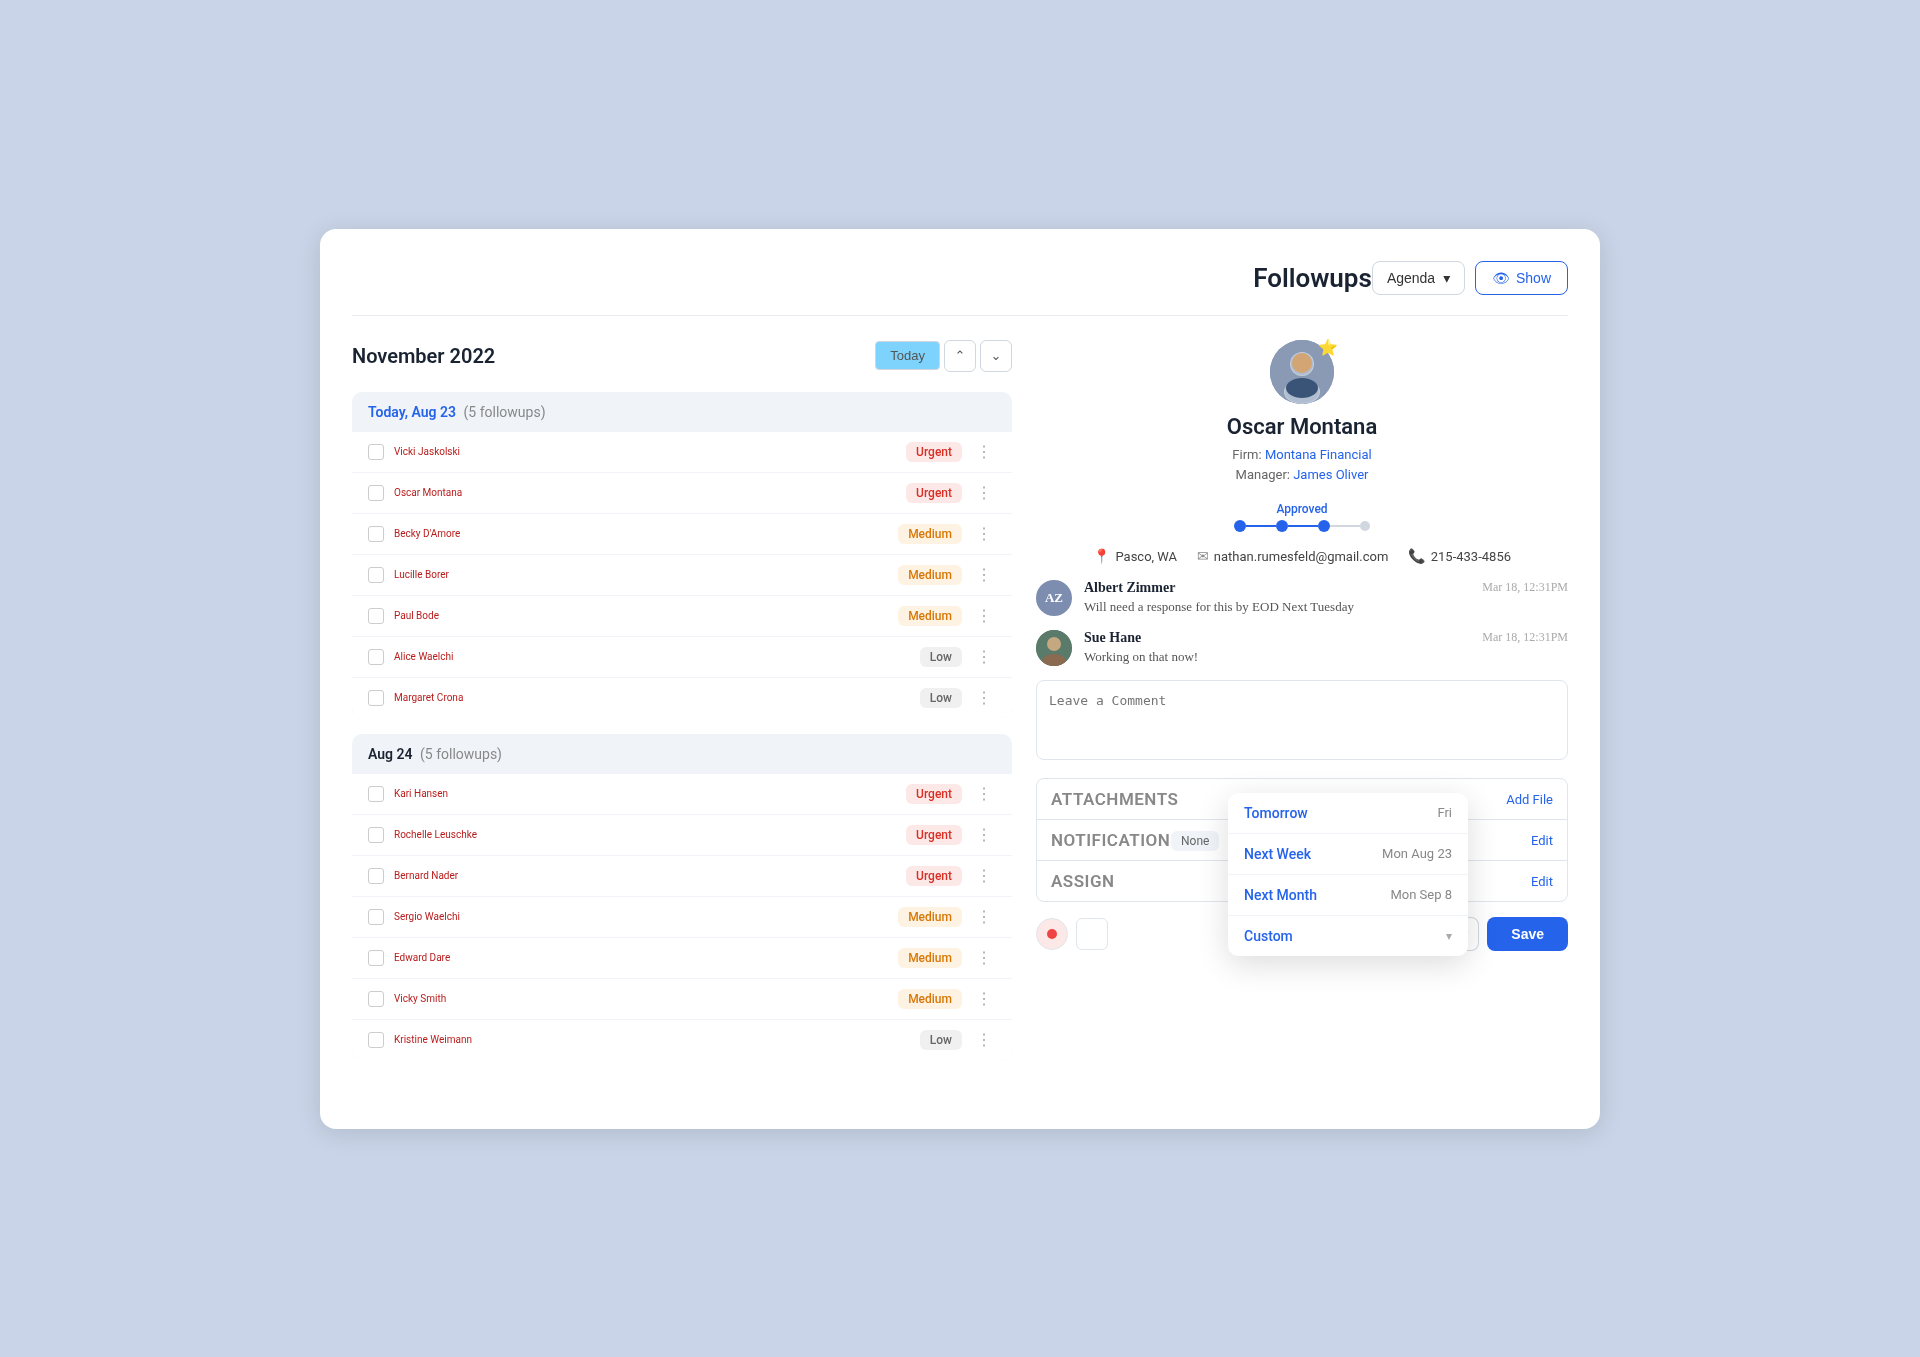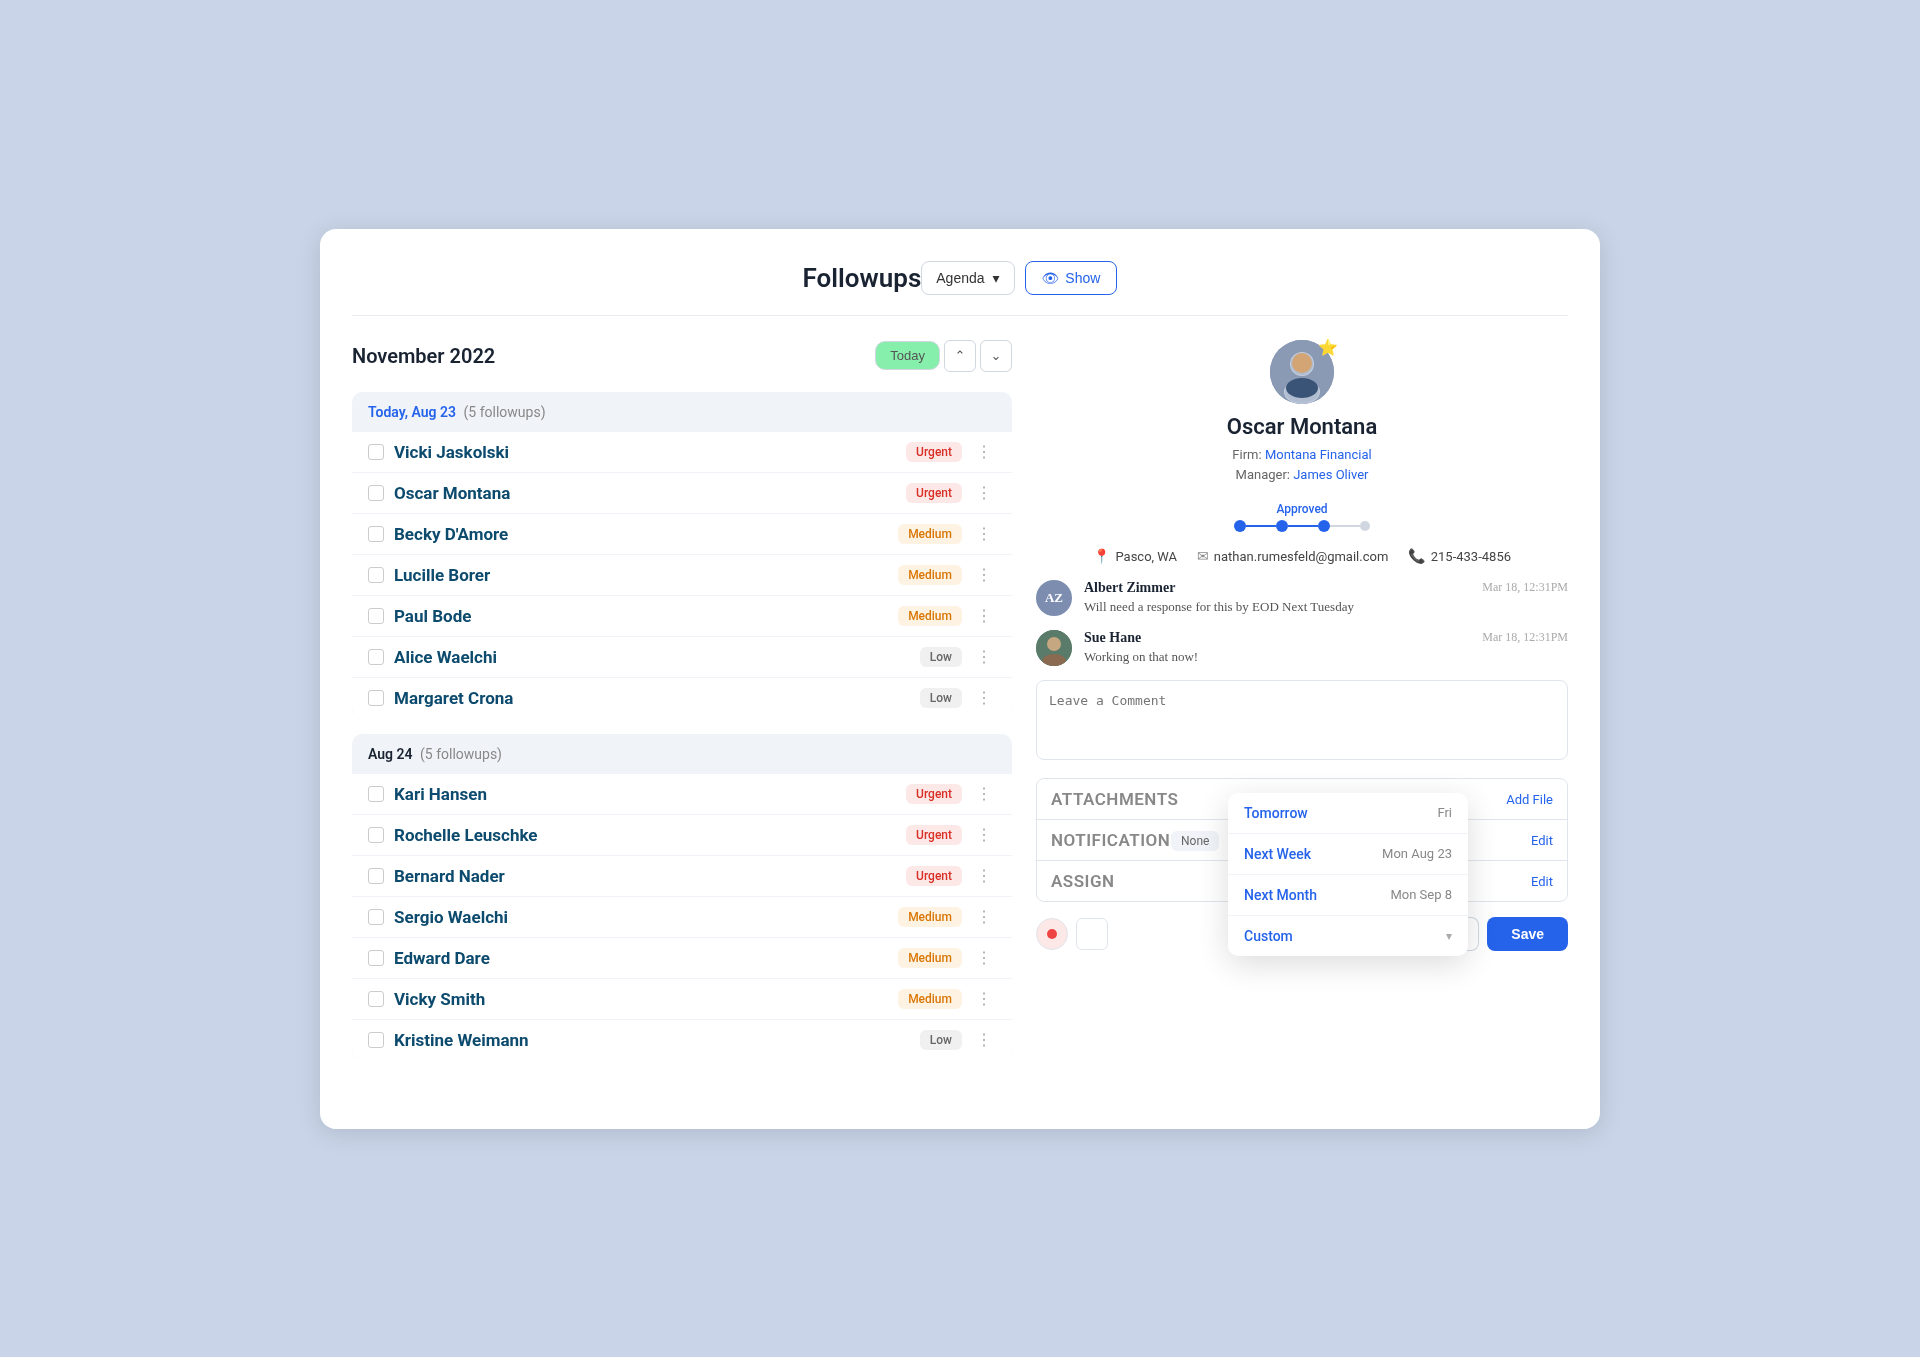--- a/index.html
+++ b/index.html
@@ -17,21 +17,21 @@
       border-radius: 16px;
       width: 1280px;
       min-height: 900px;
       padding: 32px;
       box-shadow: 0 4px 24px rgba(0,0,0,0.12);
     }
     
     .header {
       display: flex;
       align-items: center;
-      justify-content: center;
+      justify-content: flex-end;
       margin-bottom: 24px;
       padding-bottom: 20px;
       border-bottom: 1px solid #e8ecf0;
     }
     .header-title {
       font-size: 26px;
       font-weight: 600;
       color: #1a2332;
     }
     .header-controls {
@@ -83,25 +83,25 @@
       font-weight: 600;
       color: #1a2332;
     }
     .nav-controls {
       display: flex;
       gap: 4px;
       align-items: center;
     }
     .today-btn {
       border: 1px solid #d0d7e0;
-      border-radius: 10px;
+      border-radius: 4px;
       padding: 6px 14px;
       font-size: 13px;
       color: #555;
-      background: #86efac;
+      background: #7dd3fc;
       cursor: pointer;
     }
     .nav-arrow {
       border: 1px solid #d0d7e0;
       border-radius: 6px;
       width: 32px;
       height: 32px;
       display: flex;
       align-items: center;
       justify-content: center;
@@ -148,23 +148,22 @@
     .checkbox {
       width: 16px;
       height: 16px;
       border: 1.5px solid #ccc;
       border-radius: 3px;
       flex-shrink: 0;
       cursor: pointer;
     }
     .followup-name {
       flex: 1;
-      font-size: 17px;
-      color: #0c4a6e;
-      font-weight: bold;
+      font-size: 10px;
+      color: #b91c1c;
     }
     .badge {
       border-radius: 6px;
       padding: 3px 10px;
       font-size: 12px;
       font-weight: 500;
     }
     .badge-urgent {
       background: #fde8e8;
       color: #d93025;

